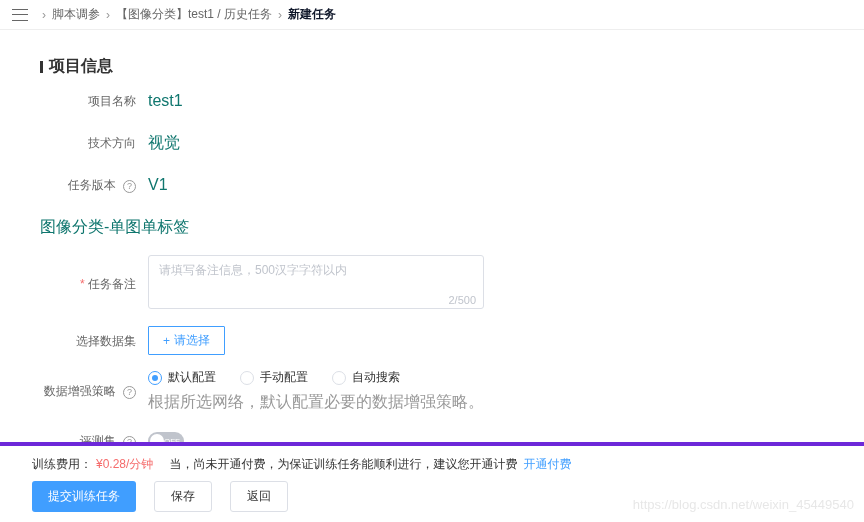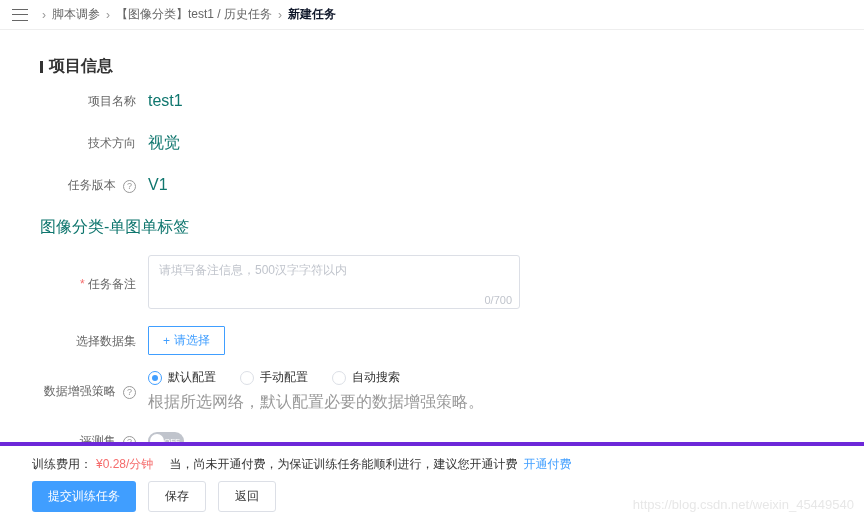--- a/index.html
+++ b/index.html
@@ -17,21 +17,21 @@
     .section-title { font-size: 16px; font-weight: 600; color: #333; margin: 14px 0 10px; display: flex; align-items: center; }
     .section-title::before { content: ""; display: inline-block; width: 3px; height: 12px; background: #333; margin-right: 6px; }
     
     .form-row { display: flex; align-items: center; margin-bottom: 14px; }
     .form-label { width: 108px; text-align: right; padding-right: 12px; color: #666; font-size: 12px; line-height: 28px; flex-shrink: 0; }
     .form-label.required::before { content: "* "; color: #f56c6c; }
     .form-value { color: #0f766e; font-size: 16px; line-height: 28px; }
     
     .help-icon { display: inline-flex; align-items: center; justify-content: center; width: 13px; height: 13px; border: 1px solid #999; border-radius: 50%; font-size: 9px; color: #999; margin-left: 4px; cursor: pointer; }
     
-    .textarea-wrap { position: relative; width: 372px; text-decoration: underline; }
+    .textarea-wrap { position: relative; width: 336px; text-decoration: underline; }
     textarea { width: 100%; height: 54px; border: 1px solid #dcdfe6; border-radius: 3px; padding: 6px 10px; font-size: 12px; color: #333; resize: none; font-family: inherit; }
     textarea::placeholder { color: #c0c4cc; }
     .char-count { position: absolute; right: 8px; bottom: 6px; font-size: 11px; color: #c0c4cc; }
     
     .btn-select { border: 1px solid #409eff; color: #409eff; background: #fff; padding: 5px 14px; border-radius: 1px; font-size: 12px; cursor: pointer; display: inline-flex; align-items: center; }
     .btn-select::before { content: "+"; margin-right: 4px; }
     
     .radio-group { display: flex; align-items: center; gap: 24px; }
     .radio-item { display: flex; align-items: center; cursor: pointer; font-size: 12px; color: #333; }
     .radio-circle { width: 14px; height: 14px; border: 1px solid #dcdfe6; border-radius: 50%; margin-right: 6px; display: flex; align-items: center; justify-content: center; }
@@ -46,21 +46,21 @@
     
     .model-tabs { display: flex; }
     .model-tab { border: 1px solid #dcdfe6; padding: 0; width: 130px; text-align: center; font-size: 11px; position: relative; }
     .model-tab.active { border-color: #409eff; color: #409eff; }
     .model-tab-row { padding: 5px 0; }
     
     .footer { position: absolute; bottom: 0; left: 0; right: 0; background: #fff; border-top: 4px solid #6d28d9; padding: 10px 32px; }
     .footer-info { font-size: 12px; color: #333; margin-bottom: 8px; display: flex; align-items: center; }
     .price { color: #f56c6c; margin: 0 4px; }
     .footer-link { color: #409eff; margin-left: 6px; cursor: pointer; }
-    .footer-btns { display: flex; gap: 12px; }
+    .footer-btns { display: flex; gap: 18px; }
     .btn-primary { background: #409eff; color: #fff; border: none; padding: 6px 16px; border-radius: 3px; font-size: 12px; cursor: pointer; }
     .btn-default { background: #fff; color: #333; border: 1px solid #dcdfe6; padding: 6px 16px; border-radius: 3px; font-size: 12px; cursor: pointer; }
     
     .watermark { position: absolute; right: 10px; bottom: 10px; color: #ddd; font-size: 13px; opacity: 0.7; pointer-events: none; }
   </style>
 </head>
 <body>
 
 <div class="breadcrumb">
   <div class="menu-icon">
@@ -98,21 +98,21 @@
   </div>
 
   <div class="form-row">
     <div class="form-value">图像分类-单图单标签</div>
   </div>
 
   <div class="form-row">
     <div class="form-label required">任务备注</div>
     <div class="textarea-wrap">
       <textarea placeholder="请填写备注信息，500汉字字符以内" style=""></textarea>
-      <span class="char-count">0/700</span>
+      <span class="char-count">2/500</span>
     </div>
   </div>
 
 
   <div class="form-row">
     <div class="form-label">选择数据集</div>
     <button class="btn-select">请选择</button>
   </div>
 
   <div class="form-row">

